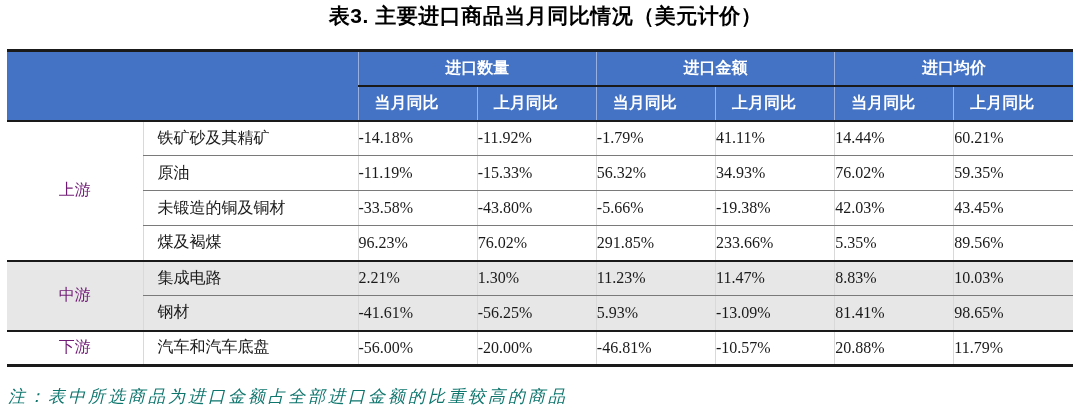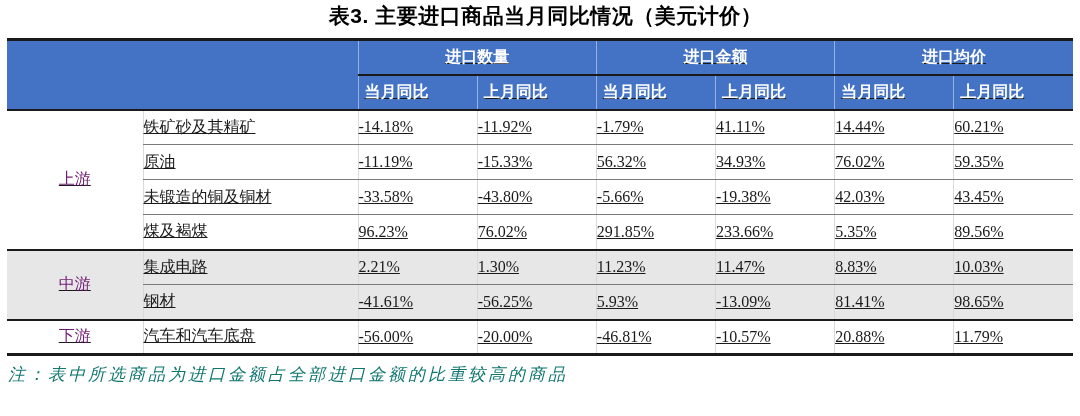--- a/index.html
+++ b/index.html
@@ -19,21 +19,21 @@
     justify-content: center;
     padding-left: 11px;
   }
   .title-bar h1 {
     font-family: "Liberation Sans", "DejaVu Sans", sans-serif;
     font-size: 21px;
     font-weight: 700;
     color: #000000;
     letter-spacing: 0.5px;
   }
-  .table-wrap { margin: 6px 7px; text-decoration: underline; }
+  .table-wrap { margin: 17px 7px; }
   table {
     width: 100%;
     border-collapse: collapse;
     table-layout: fixed;
     border-top: 3px solid #1a1a1a;
     border-bottom: 3px solid #1a1a1a;
   }
   col.c-group  { width: 136px; }
   col.c-name   { width: 215px; }
   col.c-val    { width: auto; }
@@ -48,33 +48,34 @@
     vertical-align: middle;
   }
   thead .corner { background: #4472C4; }
   thead .grp {
     text-align: center;
     border-bottom: 2px solid #1a1a1a;
     border-left: 1px solid rgba(255,255,255,0.45);
   }
   thead .sub {
     text-align: left;
-    padding-left: 6px;
+    padding-left: 16px;
     border-left: 1px solid rgba(255,255,255,0.45);
   }
   thead tr.sub-row th { border-bottom: 2px solid #1a1a1a; }
   thead .corner { border-bottom: 2px solid #1a1a1a; }
 
   tbody td, tbody th { height: 35px; vertical-align: middle; font-size: 16px; }
   tbody th.glabel {
     font-weight: 400;
     color: #701a75;
   }
   tbody td.cname {
     text-align: left;
+    padding-left: 14px;
     border-left: 1px solid #d9d9d9;
   }
   tbody td.val {
     text-align: left;
     padding-right: 9px;
     border-left: 1px solid #d9d9d9;
   }
   tbody tr td { border-bottom: 1px solid #7a7a7a; }
   tbody tr.group-end td, tbody th.gsep { border-bottom: 2px solid #1a1a1a; }
   tbody tr.last td { border-bottom: none; }

